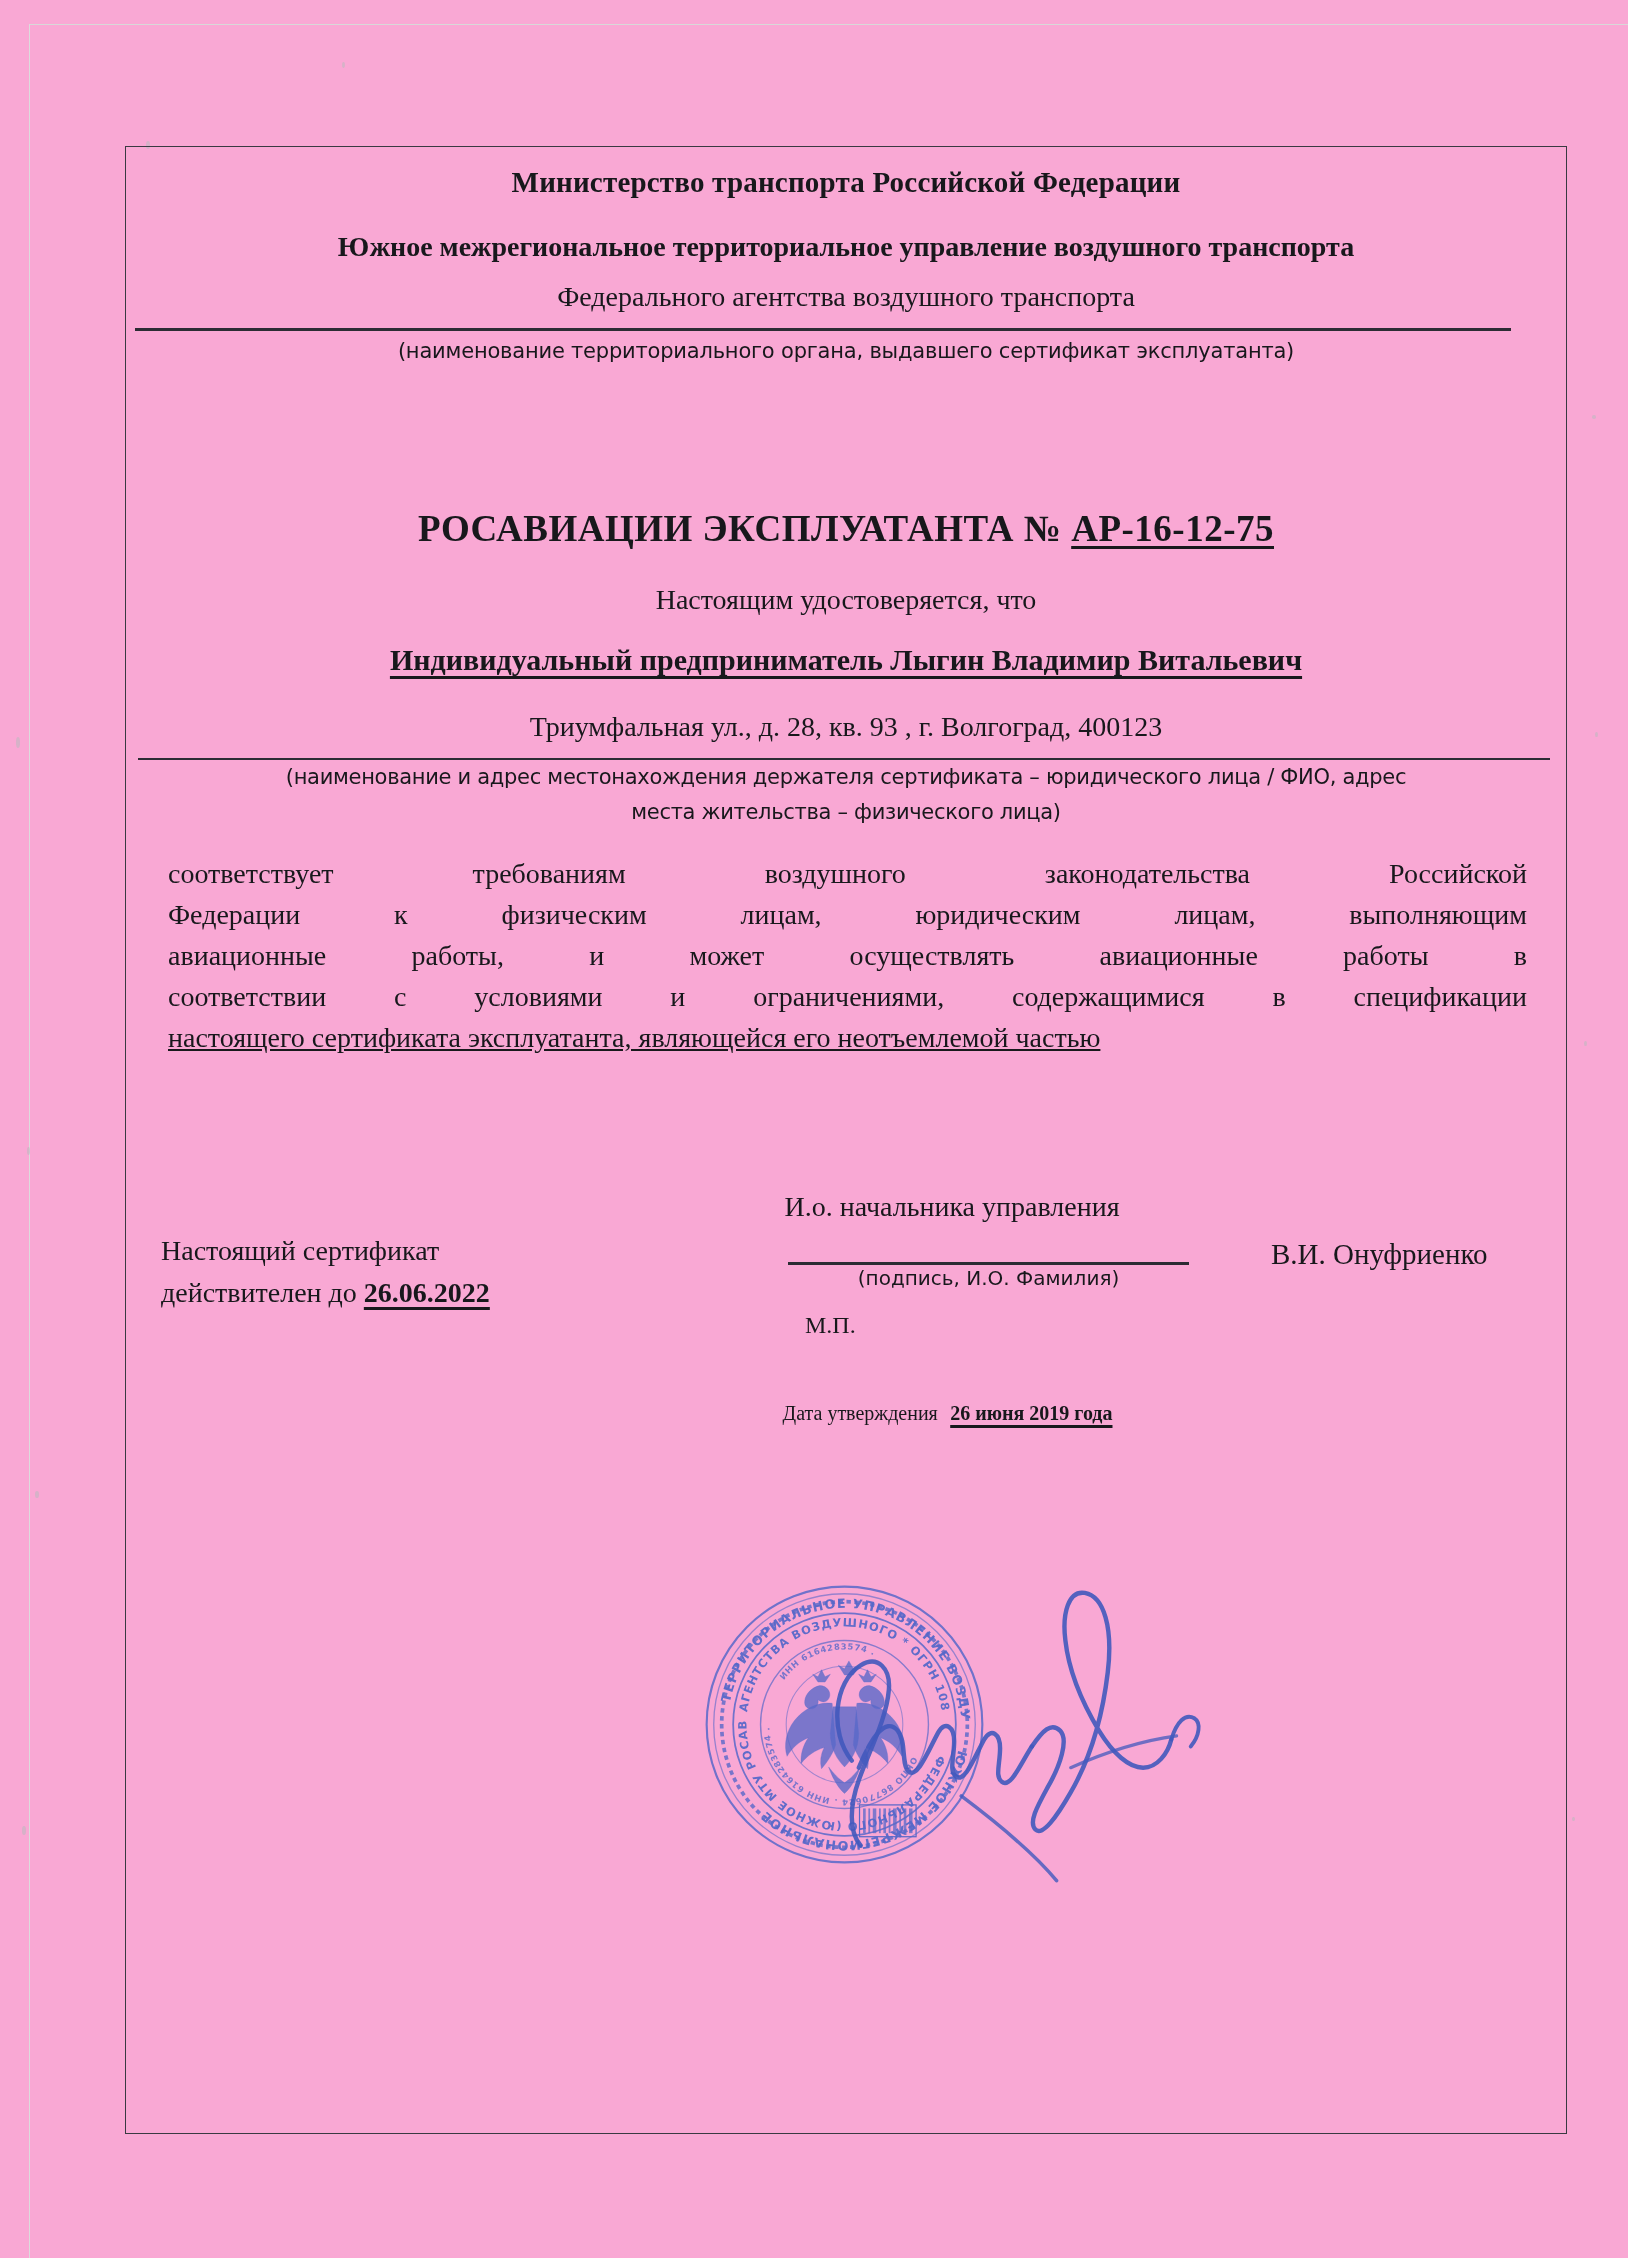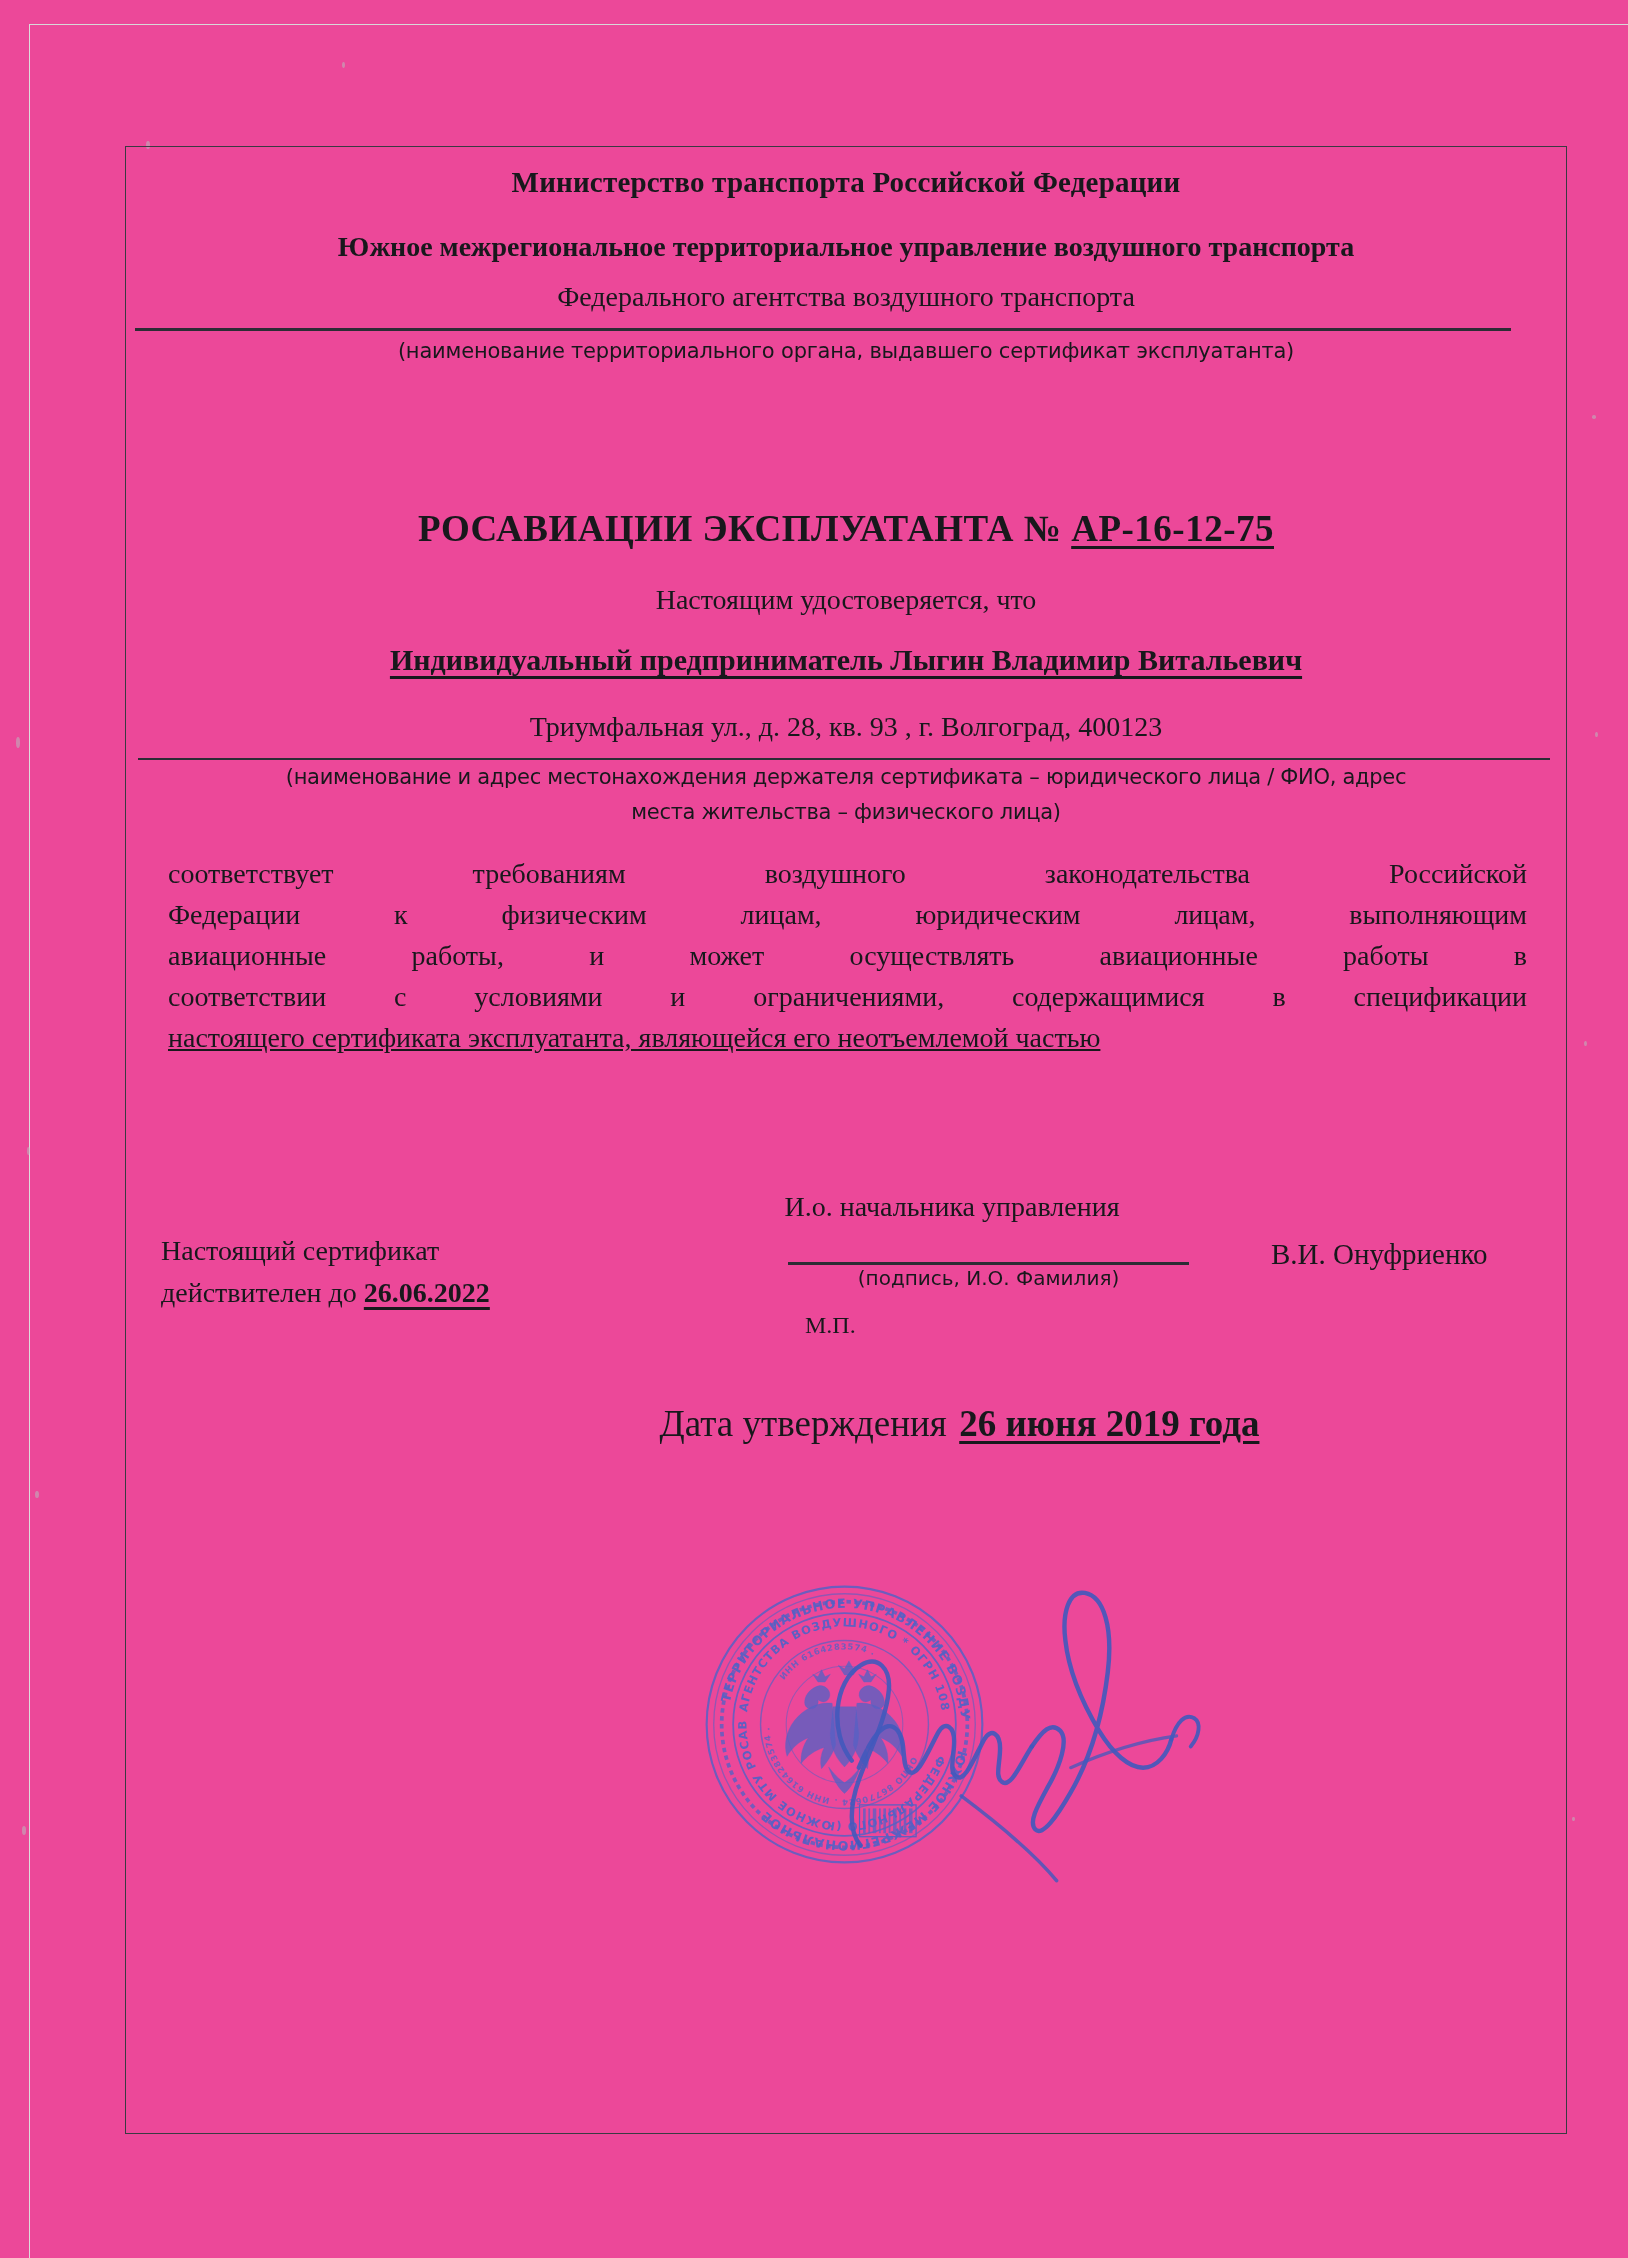--- a/index.html
+++ b/index.html
@@ -15,21 +15,21 @@
     overflow: hidden;
     font-family: "Liberation Serif", "DejaVu Serif", serif;
     color: #18181c;
     -webkit-font-smoothing: antialiased;
   }
 
   
   #scan-page {
     position: absolute;
     inset: 0;
-    background: #ec4899;
+    background: #f9a8d4;
   }
   
   .scan-edge-top {
     position: absolute;
     left: 29px; top: 24px; width: 1599px; height: 0.9px;
     background: #d8d8d8;
   }
   .scan-edge-left {
     position: absolute;
     left: 29px; top: 24px; width: 0.9px; height: 2235px;
@@ -226,25 +226,25 @@
     font-weight: bold;
     text-decoration: underline;
     text-underline-offset: 5.3px;
     text-decoration-thickness: 2.6px;
     margin-top: 12px;
   }
 
   
   .approval {
     position: absolute;
-    left: 12px;
+    left: 0;
     top: 1255px;
     width: 100%;
     text-align: center;
-    font-size: 37px;
+    font-size: 20px;
     padding-left: 203px;
     box-sizing: border-box;
     white-space: nowrap;
   }
   .approval .date {
     font-weight: bold;
     text-decoration: underline;
     text-underline-offset: 5.3px;
     text-decoration-thickness: 2.6px;
     margin-left: 12.4px;

